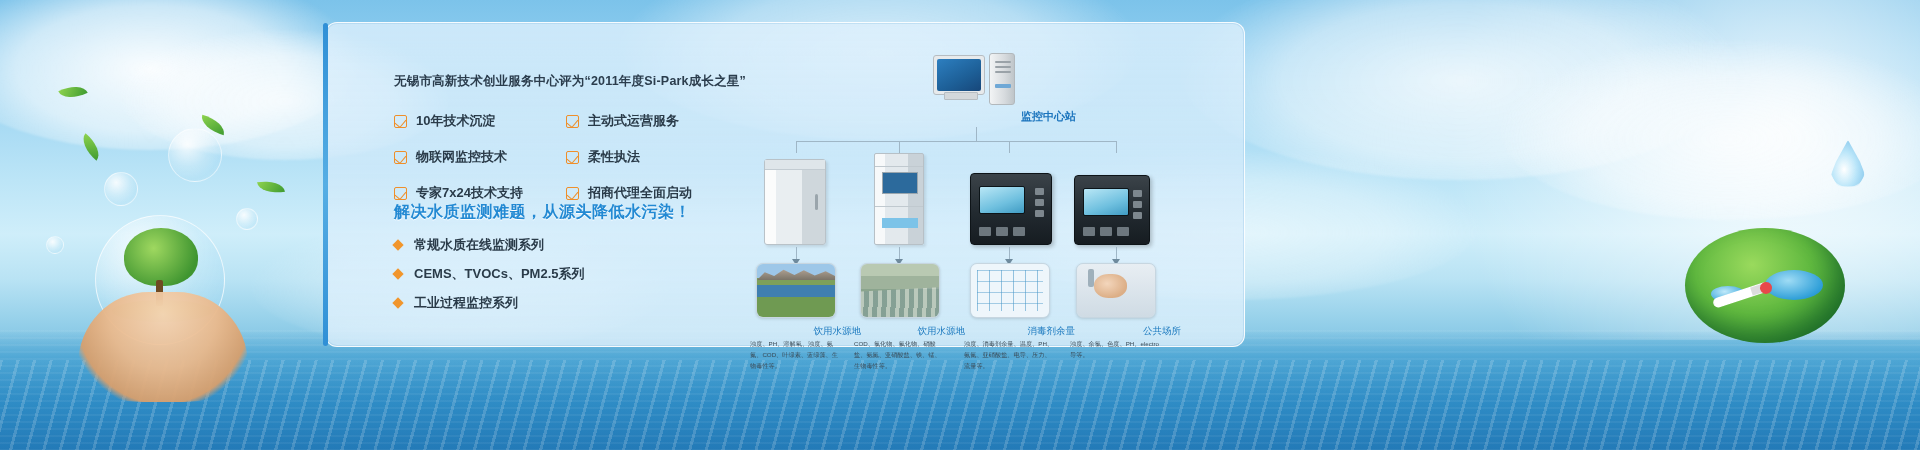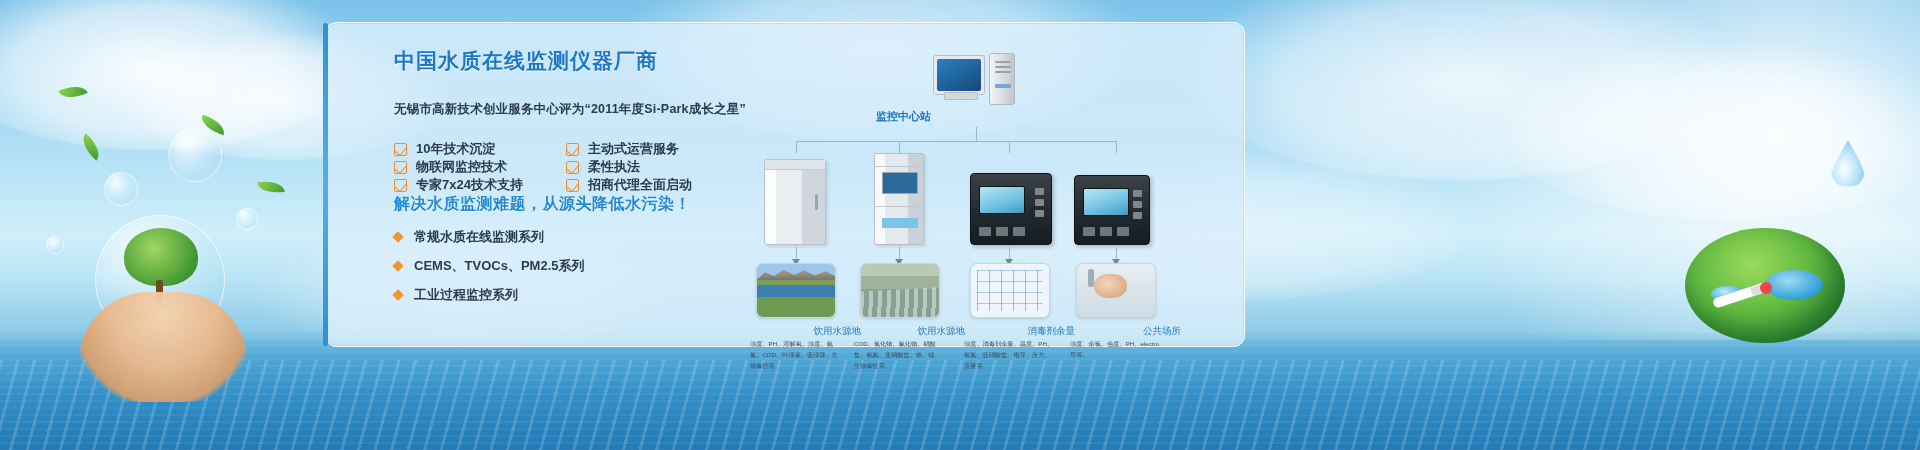--- a/index.html
+++ b/index.html
@@ -109,21 +109,21 @@
   }
 
   
   .textcol{ position:absolute; left:68px; top:24px; width:400px; }
   .h1{
     font-size: 21px; font-weight: 700; letter-spacing:1px; color:#1c78c6;
     text-shadow: 0 1px 0 rgba(255,255,255,.9);
   }
   .sub{ margin-top: 26px; font-size: 12.5px; color:#2b3d4d; font-weight:600; letter-spacing:.2px;}
 
-  .checks{ margin-top: 22px; display:grid; grid-template-columns: 172px 1fr; row-gap: 0; }
+  .checks{ margin-top: 22px; display:grid; grid-template-columns: 172px 1fr; row-gap: 18px; }
   .chk{ display:flex; align-items:center; gap:9px; font-size:13px; color:#2a3b49; font-weight:600;}
   .chkbox{ width:13px; height:13px; border:1.6px solid #ef8f2a; border-radius:2px; position:relative; flex:0 0 auto;}
   .chkbox::after{
     content:""; position:absolute; left:2px; top:1px; width:6px; height:9px;
     border-right:1.8px solid #ef8f2a; border-bottom:1.8px solid #ef8f2a; transform: rotate(40deg);
   }
 
   .h2{ font-size: 16px; font-weight:700; color:#2289d3; letter-spacing:.5px;
        text-shadow: 0 1px 0 rgba(255,255,255,.9);}
   .bullets{ margin-top: 13px; display:flex; flex-direction:column; gap: 11px;}
@@ -140,21 +140,21 @@
             background: linear-gradient(150deg,#2d7fc0,#1d5f97 60%,#17477a);}
   .monitor::after{ content:""; position:absolute; left:10px; bottom:-6px; width:32px; height:6px;
             background:#d3d8db; border:1px solid #b6bdc2; border-radius:1px;}
   .tower{ position:absolute; left:56px; top:0; width:26px; height:52px; border-radius:3px;
             background: linear-gradient(to right,#f2f4f5,#d7dbde 60%,#bfc5c9);
             border:1px solid #b2b8bc;}
   .tower i{ position:absolute; left:5px; width:16px; height:2px; background:#9aa2a8; border-radius:1px;}
   .tower i:nth-child(1){top:7px}.tower i:nth-child(2){top:12px}.tower i:nth-child(3){top:17px}
   .tower i:nth-child(4){top:30px;height:4px;background:#6fa8d6}
 
-  .center-label{ position:absolute; left:120px; top:74px; width:200px; text-align:left;
+  .center-label{ position:absolute; left:120px; top:74px; width:200px; text-align:right;
                  font-size:11px; color:#1b74bd; font-weight:700;}
 
   
   .line{ position:absolute; background:#9fb6c6; }
   .vline{ width:1px; }
   .hline{ height:1px; }
   .arrow{ position:absolute; width:0;height:0; border-left:4px solid transparent;border-right:4px solid transparent;
           border-top:6px solid #6f8b9e;}
 
   .devices{ position:absolute; left:0; top:110px; width:470px; height:100px;}
@@ -257,21 +257,20 @@
   <div class="land"></div>
     <div class="lake"></div>
     <div class="lake2"></div>
 </div>
 <div class="droplet"></div>
 <div class="thermo"></div>
 
 <div class="panel">
 
   <div class="textcol">
-    <div class="h1">中国水质在线监测仪器厂商</div>
     <div class="sub">无锡市高新技术创业服务中心评为“2011年度Si-Park成长之星”</div>
 
     <div class="checks">
       <div class="chk">
         <span class="chkbox"></span>
         <span>10年技术沉淀</span>
       </div>
       <div class="chk">
         <span class="chkbox"></span>
         <span>主动式运营服务</span>

